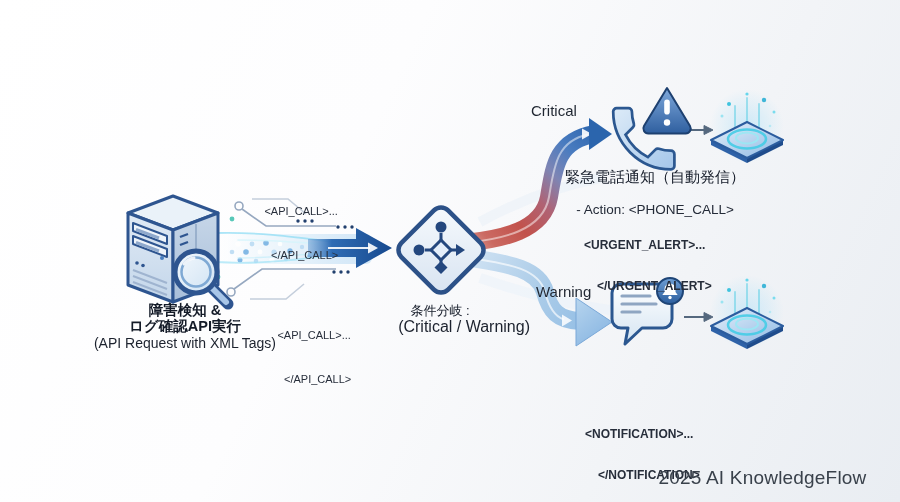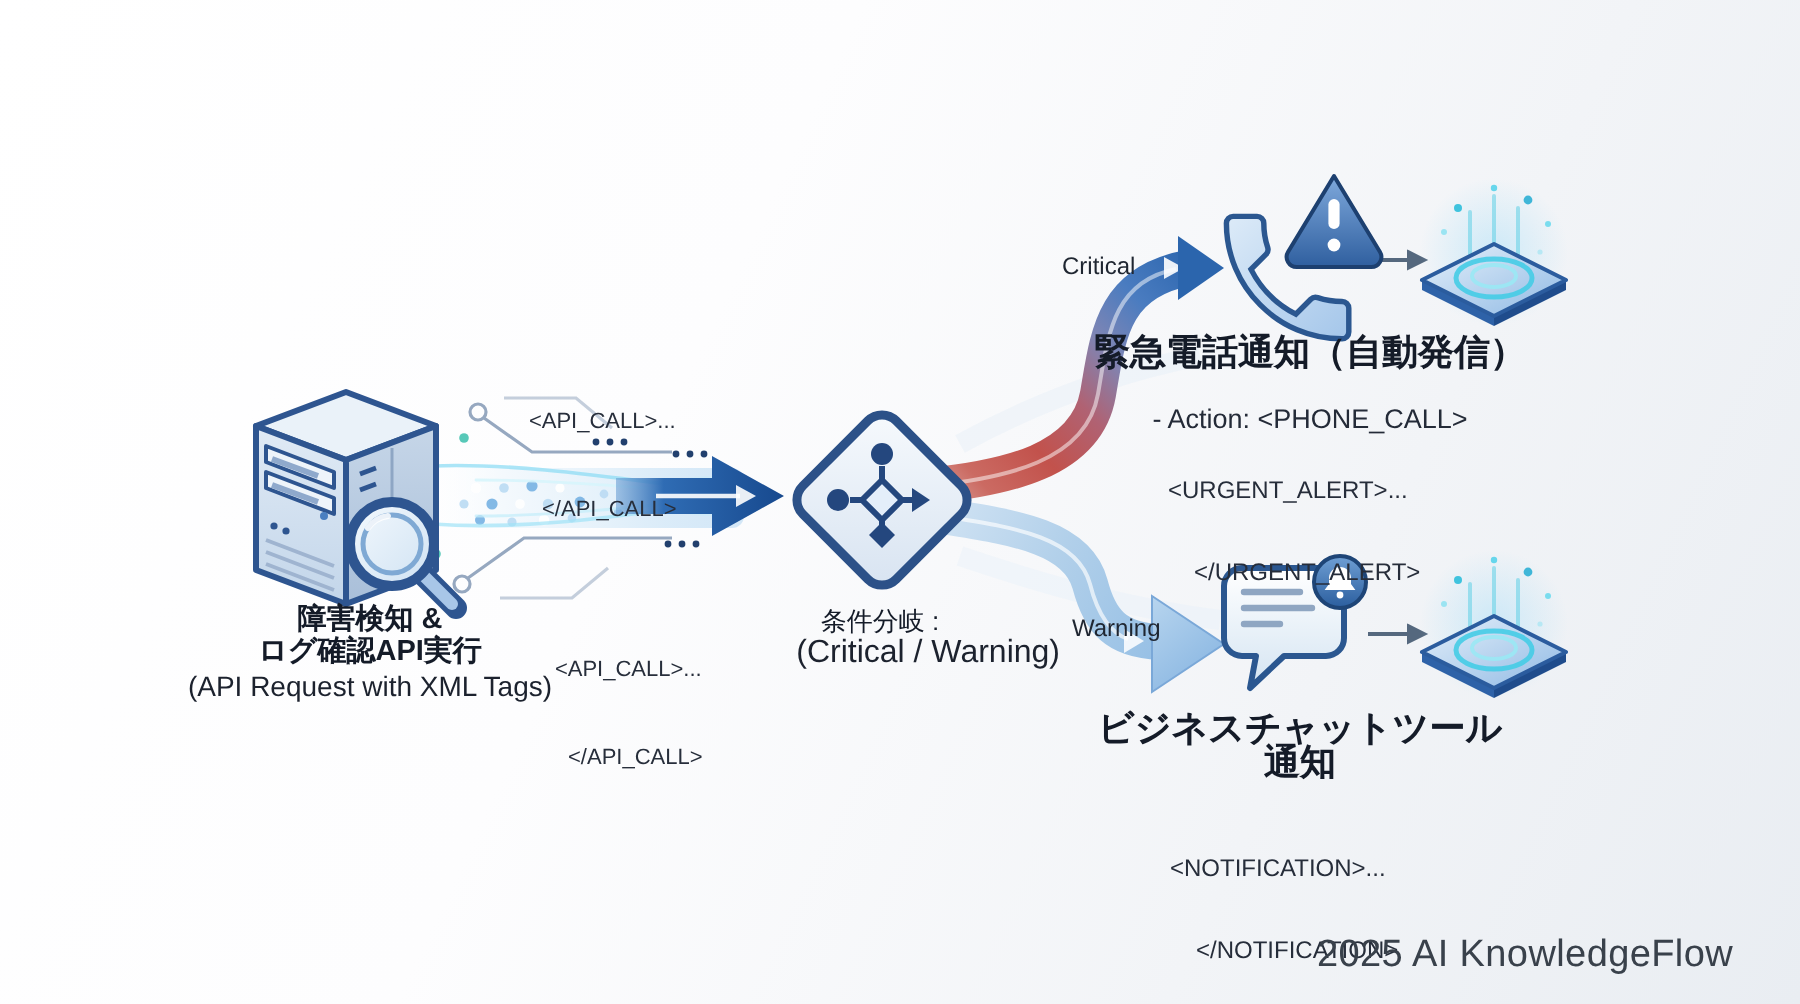--- a/index.html
+++ b/index.html
@@ -8,24 +8,24 @@
     background: linear-gradient(115deg, #ffffff 0%, #fdfdfe 38%, #f2f4f7 72%, #e9edf2 100%);
     font-family:"Liberation Sans","DejaVu Sans",sans-serif;
     color:#171e2b;
   }
   .abs { position:absolute; }
   .tc { text-align:center; }
   .src-title { font-size:14.5px; font-weight:bold; line-height:16px; color:#141b28;text-align:center; }
   .src-sub   { font-size:14px; line-height:18px; color:#1c222e; }
   .dec-title { font-size:13px; font-weight:normal; line-height:14.5px; color:#141b28; }
   .dec-sub   { font-size:16px; line-height:16px; color:#1c222e;text-align:right; }
-  .branch-label { font-size:12px; color:#1f2631;margin-top:24px; }
-  .node-title { font-size:18px; font-weight:bold; line-height:17px; color:#141b28; }
+  .branch-label { font-size:15px; color:#1f2631; }
+  .node-title { font-size:15px; font-weight:normal; line-height:17px; color:#141b28; }
   .node-action { font-size:13.5px; line-height:17px; color:#242b38;margin-top:16px; }
-  .code { font-size:12px; line-height:13.5px; color:#262d3a; white-space:pre; }
+  .code { font-size:12px; line-height:13.5px; color:#262d3a; white-space:pre;font-weight:bold; }
   .code .ind { padding-left:13px; }
   .api { font-size:11px; line-height:14.5px; color:#272e3b; white-space:pre;text-align:center; }
   .api .ind { padding-left:7px; }
   .footer { font-size:19px; color:#39414b; letter-spacing:.2px; }
   svg { display:block; }
 </style>
 </head>
 <body>
 
 <div class="canvas">
@@ -314,21 +314,20 @@
   <div class="abs tc" style="left:545px;top:168px;width:220px">
     <div class="node-title">緊急電話通知（自動発信）</div>
     <div class="node-action">- Action: &lt;PHONE_CALL&gt;</div>
   </div>
   <div class="abs code" style="left:584px;top:212px">
     <div>&lt;URGENT_ALERT&gt;...</div>
     <div class="ind">&lt;/URGENT_ALERT&gt;</div>
   </div>
 
   <div class="abs tc" style="left:540px;top:356px;width:220px">
-    <div class="node-title">ビジネスチャットツール通知</div>
   </div>
   <div class="abs code" style="left:585px;top:401px">
     <div>&lt;NOTIFICATION&gt;...</div>
     <div class="ind">&lt;/NOTIFICATION&gt;</div>
     
   </div>
 
   <div class="abs footer" style="left:640px;top:467px;width:245px;text-align:center">2025 AI KnowledgeFlow</div>
 </div>
 

